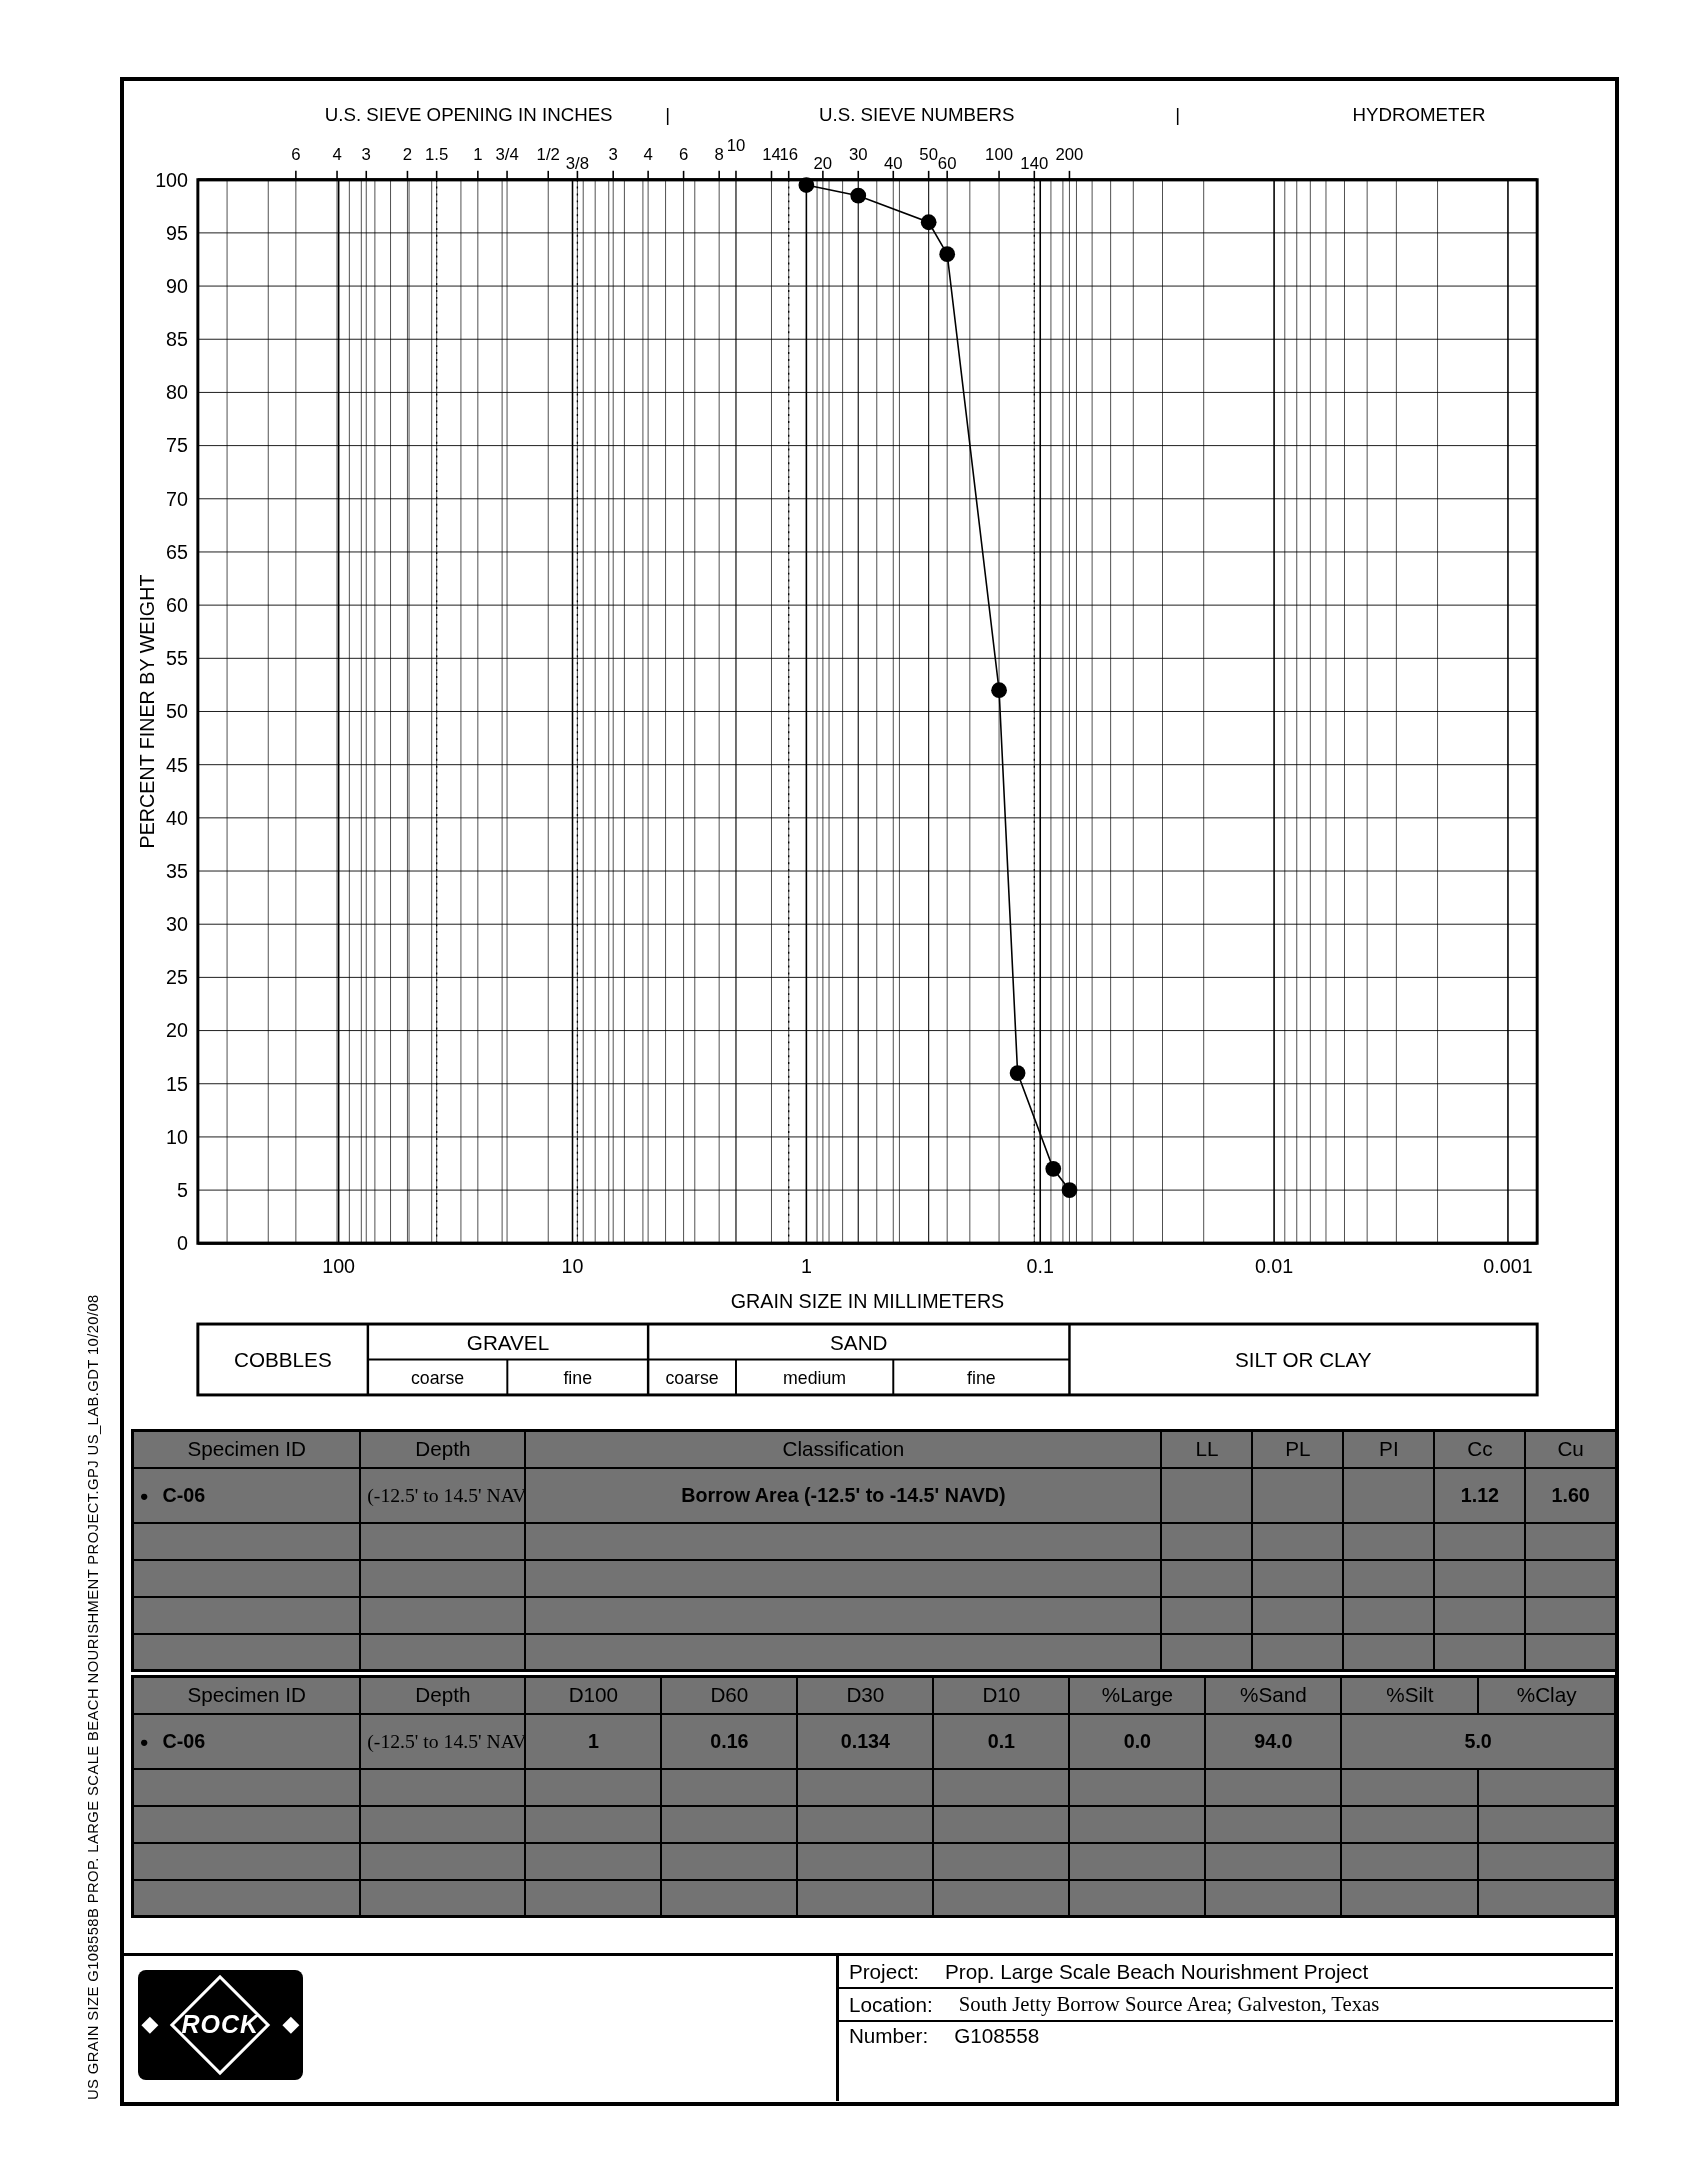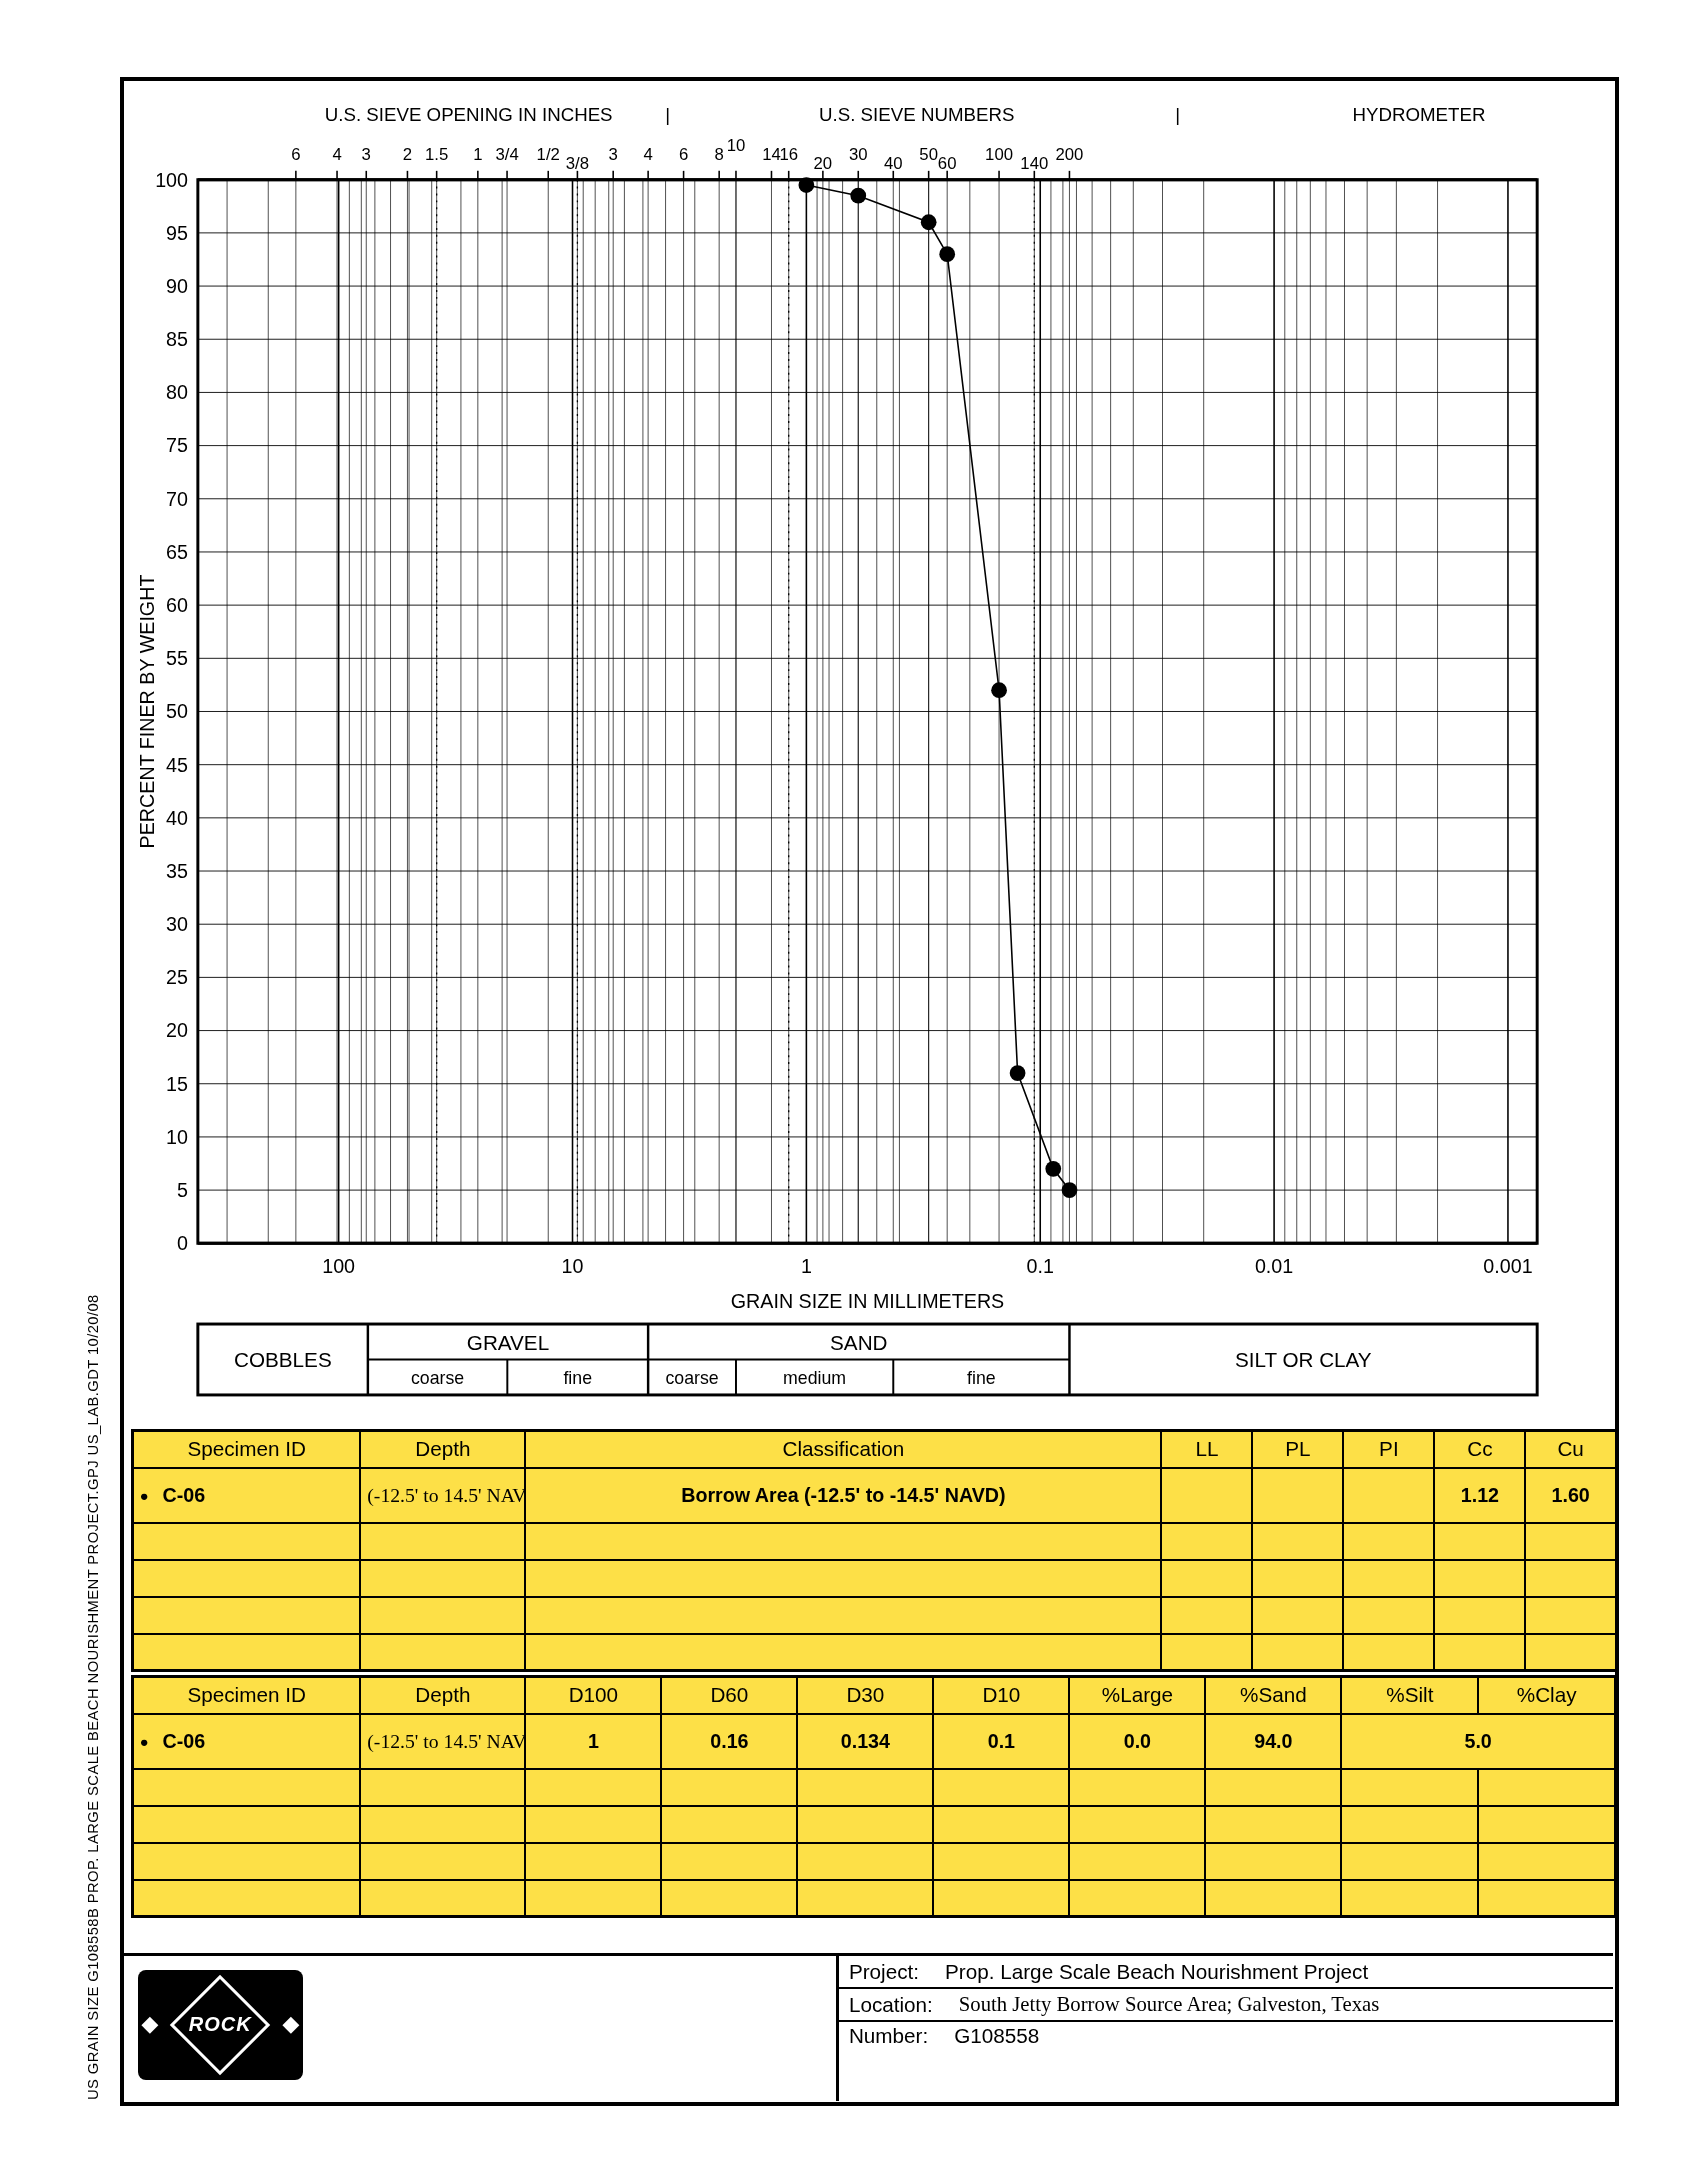--- a/index.html
+++ b/index.html
@@ -3,40 +3,40 @@
 <meta charset="utf-8">
 <style>
   *{box-sizing:border-box}
   html,body{margin:0;padding:0;background:#e8e8e8}
   .page{position:relative;width:1706px;height:2177px;background:#fff;font-family:"Liberation Sans",sans-serif;color:#000;overflow:hidden}
   .side-text{position:absolute;left:85px;top:2100px;transform:rotate(-90deg);transform-origin:0 0;font-size:14.8px;letter-spacing:0.4px;white-space:nowrap}
   .frame{position:absolute;left:120px;top:77px;width:1499px;height:2029px;border:4.9px solid #000;background:#fff}
   #gsd-svg{display:block}
   #gsd-svg text{font-family:"Liberation Sans",sans-serif;fill:#000}
 
-  .data-table{position:absolute;left:6.9px;width:1483px;border-collapse:collapse;table-layout:fixed;font-size:19.7px;border:3px solid #000;background:#fde047}
+  .data-table{position:absolute;left:6.9px;width:1483px;border-collapse:collapse;table-layout:fixed;font-size:19.7px;border:3px solid #000;background:#737373}
   .data-table td,.data-table th{border:2px solid #000;padding:0 5.9px;white-space:nowrap;overflow:hidden}
   .data-table th{font-weight:normal;font-size:20.7px;text-align:center}
   .t1{top:1348px}
   .t2{top:1594px}
   tr.hdr{height:37px}
   tr.datarow{height:55px}
   tr.empty{height:37px}
   .th-depth{text-align:right;padding-right:11.8px}
   .spec-cell{text-align:left;padding-left:3.9px;font-weight:bold}
   .spec-cell .mk{font-size:14.8px;font-weight:normal;margin-right:13.8px;vertical-align:1px}
   .serif{font-family:"Liberation Serif",serif}
   .center{text-align:center}
   .bold{font-weight:bold}
 
   .footer{position:absolute;left:0;top:1872px;width:1489px;height:148px;border-top:3.9px solid #000;display:flex;background:#fff}
   .footer-left{position:relative;width:715px;border-right:3.9px solid #000}
   .logo{position:absolute;left:13.8px;top:13.8px;width:165px;height:110px;background:#000;border-radius:7.9px}
   .logo-diamond{position:absolute;left:50%;top:50%;width:71px;height:71px;border:3px solid #fff;transform:translate(-50%,-50%) rotate(45deg)}
-  .logo-text{position:absolute;left:0;top:50%;width:100%;transform:translateY(-52%);text-align:center;color:#fff;font-weight:bold;font-style:italic;font-size:20px;letter-spacing:1px}
+  .logo-text{position:absolute;left:0;top:50%;width:100%;transform:translateY(-52%);text-align:center;color:#fff;font-weight:bold;font-style:italic;font-size:25px;letter-spacing:1px}
   .logo-dot{position:absolute;top:50%;width:11.8px;height:11.8px;background:#fff;transform:translateY(-50%) rotate(45deg)}
   .logo-dot.l{left:5.9px}.logo-dot.r{right:5.9px}
   .company{position:absolute;left:202px;top:15.8px;font-size:18.7px;line-height:22.7px}
   .footer-right{flex:1;display:flex;flex-direction:column}
   .footer-title{height:47px;line-height:41px;text-align:center;font-weight:bold;font-size:32.5px;border-bottom:3.9px solid #000;letter-spacing:0.5px}
   .footer-row{height:33px;line-height:31.5px;padding-left:9.9px;font-size:20.7px;border-bottom:2px solid #000;display:flex;gap:26px}
   .footer-row.last{height:29.6px;line-height:27.6px;border-bottom:none}
   .footer-row .val-serif{font-family:Liberation Serif, serif}
 </style>
 </head>

